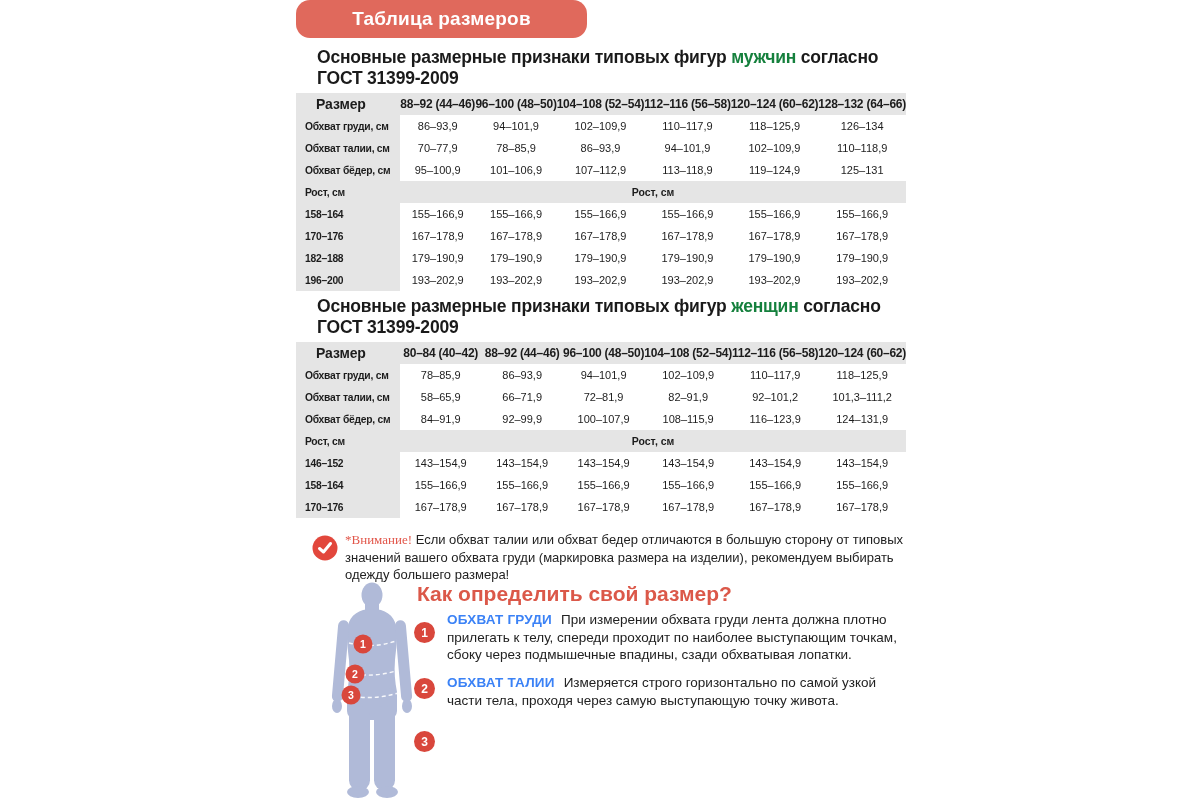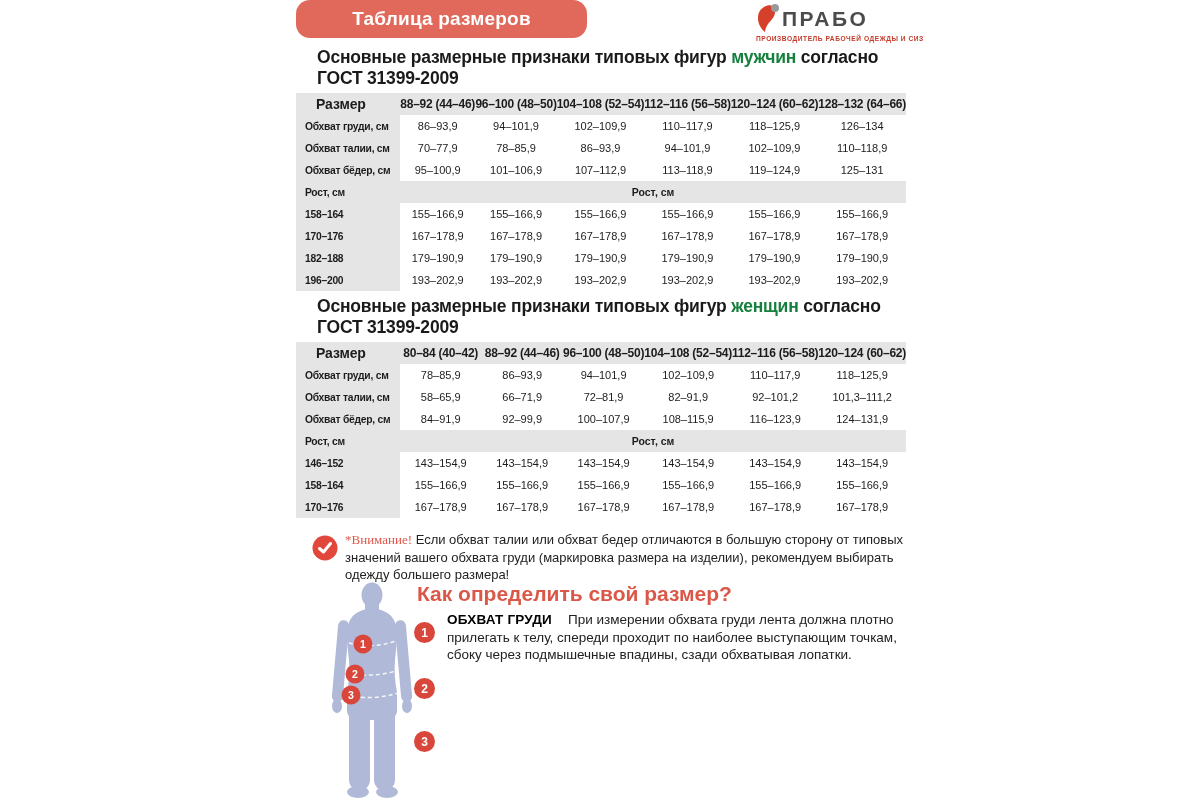--- a/index.html
+++ b/index.html
@@ -41,45 +41,35 @@
   
   .check-icon { position:absolute; left:312px; top:535px; width:26px; height:26px; }
   .note { position:absolute; left:345px; top:531px; width:566px; font-size:13px;
     line-height:17.5px; color:#222; }
   .note .hl { color:#e2564a;font-family:Liberation Serif, serif; }
 
   
   .guide-title { position:absolute; left:417px; top:582px; font-size:21px; font-weight:bold; color:#db5849; }
   .silhouette { position:absolute; left:320px; top:582px; width:110px; height:218px; }
   .guide-item-text { position:absolute; left:447px; width:464px; font-size:13.5px; line-height:17.5px; color:#222; }
-  .guide-item-text .ih { color:#000000; font-weight:bold; margin-right:16px; letter-spacing:.2px; }
+  .guide-item-text .ih { color:#3b82f6; font-weight:bold; margin-right:9px; letter-spacing:.2px; }
   .num-badge { position:absolute; left:414px; width:21px; height:21px; border-radius:50%;
     background:#d9473c; color:#fff; font-size:12px; font-weight:bold;
     display:flex; align-items:center; justify-content:center; }
   .it1 { top:611px; } .nb1 { top:622px; }
   .it2 { top:674px; } .nb2 { top:678px; }
   .it3 { top:717px; } .nb3 { top:731px; }
 </style>
 </head>
 <body>
 
 <div class="page">
 
   <div class="badge">Таблица размеров</div>
 
-  <div class="logo">
-    <div class="logo-row">
-      <svg class="logo-icon" viewBox="0 0 26 30">
-        <path d="M10,3 C15,1 19,4 19,9 C19,14 15,17 12,21 C10,24 9,27 9,29 C5,26 2,21 2,15 C2,9 5,5 10,3 Z" fill="#d5402b"></path>
-        <circle cx="19" cy="5" r="4" fill="#9a9a9a"></circle>
-      </svg>
-      <div class="logo-name">ПРАБО</div>
-    </div>
-    <div class="logo-tag">ПРОИЗВОДИТЕЛЬ РАБОЧЕЙ ОДЕЖДЫ И СИЗ</div>
-  </div>
 
   <div class="sec-title t-men">
     <span>Основные размерные признаки типовых фигур </span><span class="hl">мужчин</span><span> согласно</span><br>
     <span>ГОСТ 31399-2009</span>
   </div>
 
   <div class="size-table tbl-men" id="men-table">
       <div class="th first">Размер</div>
       <div class="th">88–92 (44–46)</div>
       <div class="th">96–100 (48–50)</div>
@@ -238,16 +228,19 @@
       <text x="31" y="117" text-anchor="middle" font-size="10.5" font-weight="bold" fill="#fff">3</text>
     </g>
   </svg>
 
   <div class="num-badge nb1">1</div>
   <div class="guide-item-text it1">
     <span class="ih">ОБХВАТ ГРУДИ</span><span>При измерении обхвата груди лента должна плотно прилегать к телу, спереди проходит по наиболее выступающим точкам, сбоку через подмышечные впадины, сзади обхватывая лопатки.</span>
   </div>
 
   <div class="num-badge nb2">2</div>
+  <div class="guide-item-text it2">
+    <span class="ih">ОБХВАТ ТАЛИИ</span><span>Измеряется строго горизонтально по самой узкой части тела, проходя через самую выступающую точку живота.</span>
+  </div>
 
   <div class="num-badge nb3">3</div>
 
 </div>
 
 </body></html>

